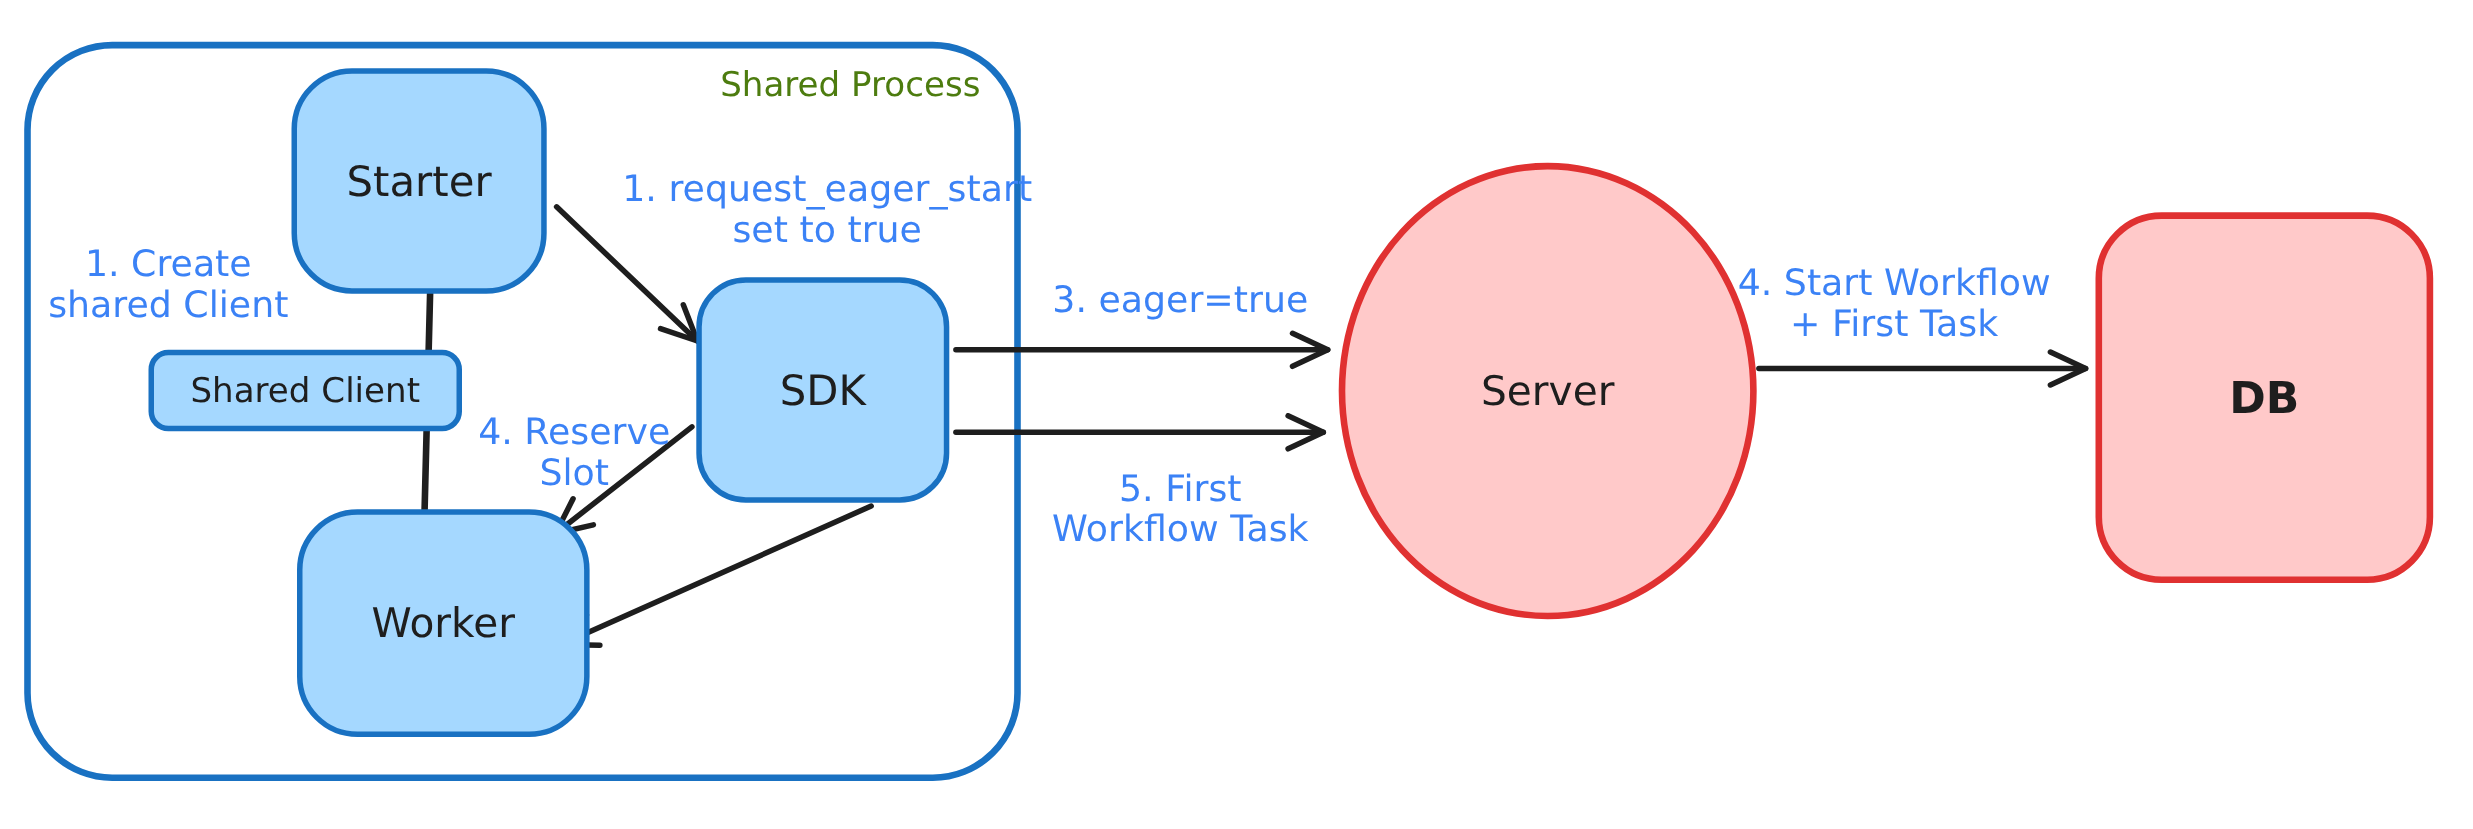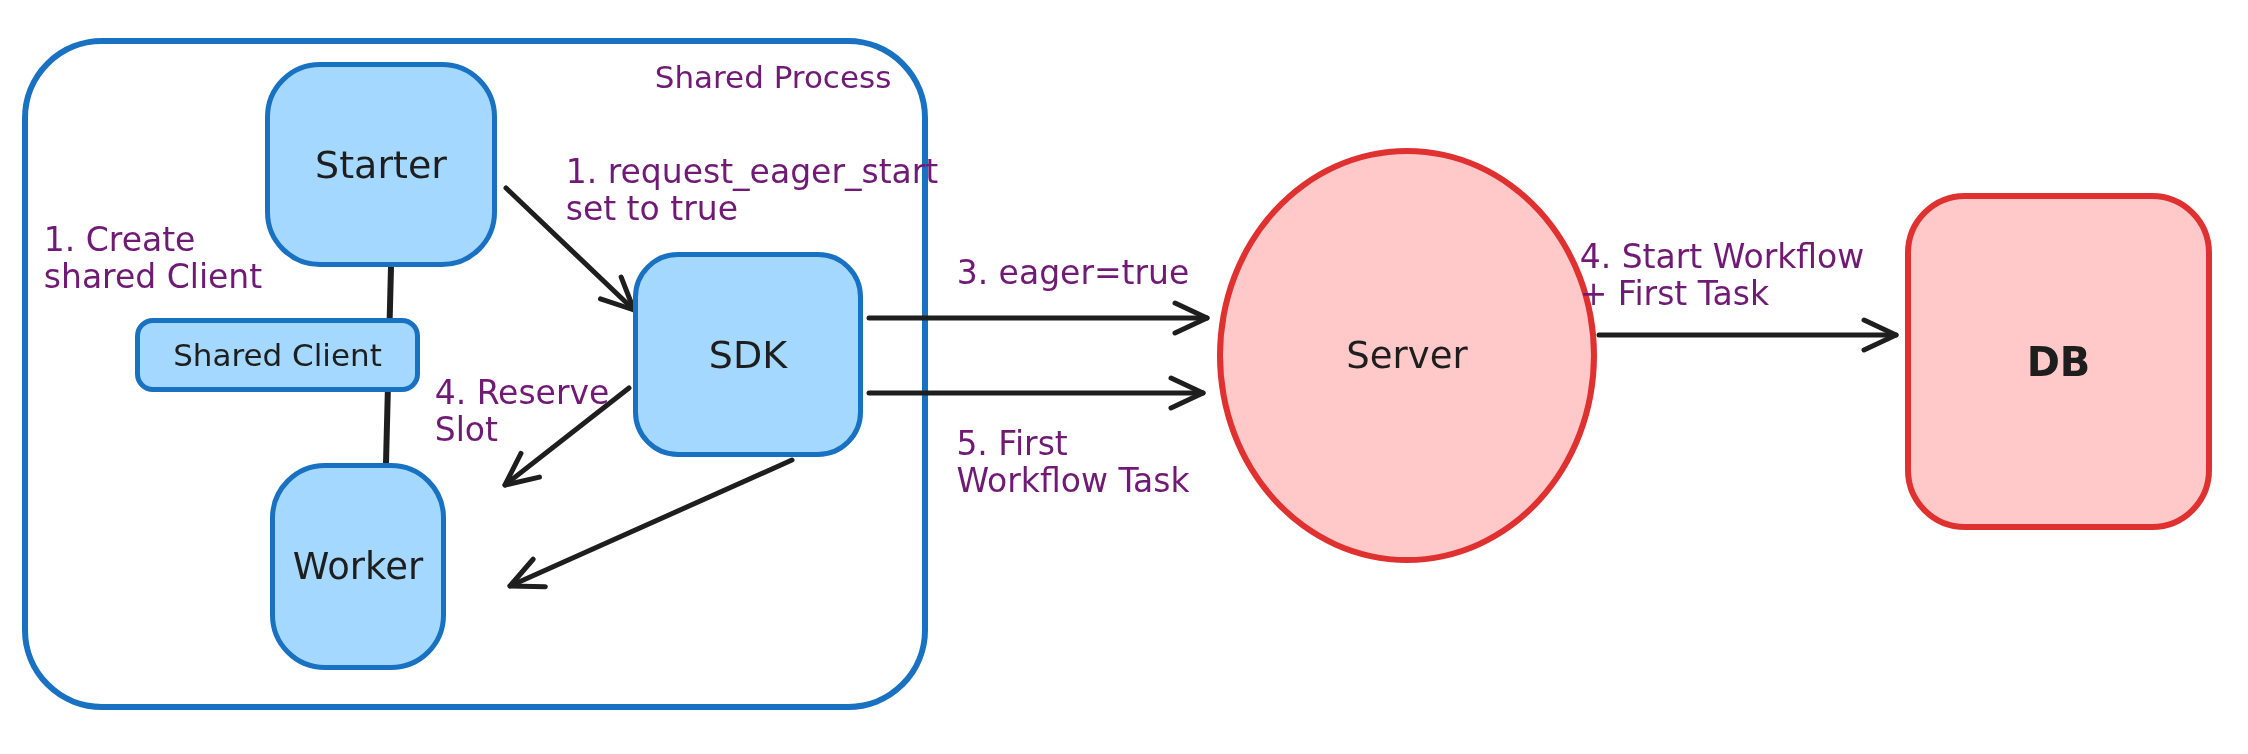--- a/index.html
+++ b/index.html
@@ -24,21 +24,21 @@
     border: 6px solid #1971c2;
     border-radius: 80px;
     background: #ffffff;
     z-index: 0;
     box-sizing: border-box;
   }
   .container-label {
     position: absolute;
     left: 773px; top: 77px;
     transform: translate(-50%, -50%);
-    color: #701a75;
+    color: #4d7c0f;
     font-size: 31px;
     white-space: nowrap;
     z-index: 3;
   }
   
   #connector-layer {
     position: absolute;
     left: 0; top: 0;
     width: 2248px; height: 754px;
     z-index: 1;
@@ -56,33 +56,34 @@
   .blue-node {
     background: #a5d8ff;
     border: 5px solid #1971c2;
   }
   .red-node {
     background: #ffc9c9;
     border: 6px solid #e03131;
   }
   #node-starter { left: 265px; top: 62px;  width: 232px; height: 205px; border-radius: 55px; font-size: 38px; }
   #node-shared-client { left: 135px; top: 318px; width: 285px; height: 74px; border-radius: 18px; font-size: 31px; }
-  #node-worker  { left: 270px; top: 463px; width: 176px; height: 207px; border-radius: 55px; font-size: 37px; }
+  #node-worker  { left: 270px; top: 463px; width: 266px; height: 207px; border-radius: 55px; font-size: 37px; }
   #node-sdk     { left: 633px; top: 252px; width: 230px; height: 205px; border-radius: 45px; font-size: 38px; }
   #node-server  { left: 1217px; top: 148px; width: 380px; height: 415px; border-radius: 50%; font-size: 37px; }
   #node-db      { left: 1905px; top: 193px; width: 307px; height: 337px; border-radius: 60px; font-size: 40px; font-weight: bold; }
   
   .annotation {
     position: absolute;
     transform: translate(-50%, -50%);
+    text-align: center;
     font-size: 33px;
     line-height: 37px;
     white-space: nowrap;
     z-index: 3;
-    color: #701a75;
+    color: #3b82f6;
   }
   .annotation span { display: block; }
   #ann-create-client  { left: 153px;  top: 258px; }
   #ann-request-eager  { left: 752px;  top: 190px; }
   #ann-reserve-slot   { left: 522px;  top: 411px; }
   #ann-eager-true     { left: 1073px; top: 272px; }
   #ann-first-workflow { left: 1073px; top: 462px; }
   #ann-start-workflow { left: 1722px; top: 275px; }
   #ann-dispatch-task  { left: 758px;  top: 552px; }
 </style>

